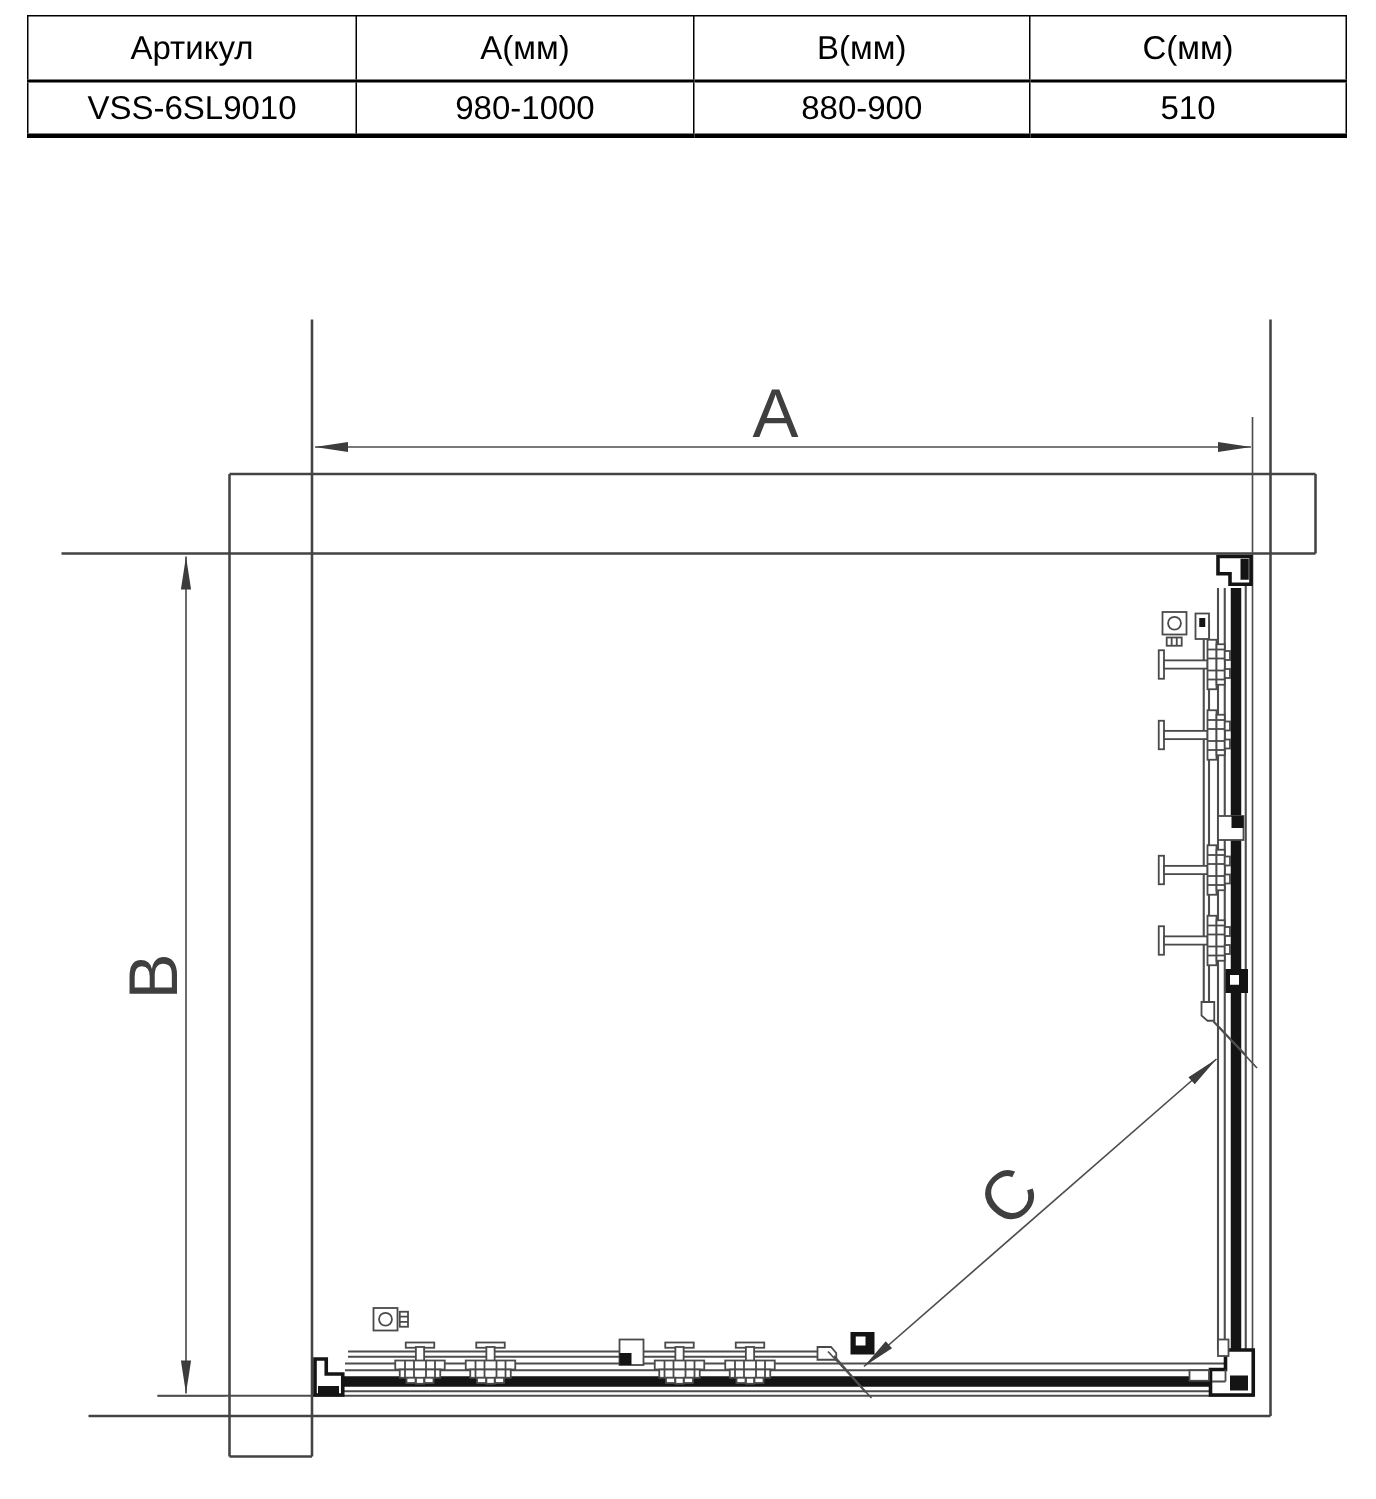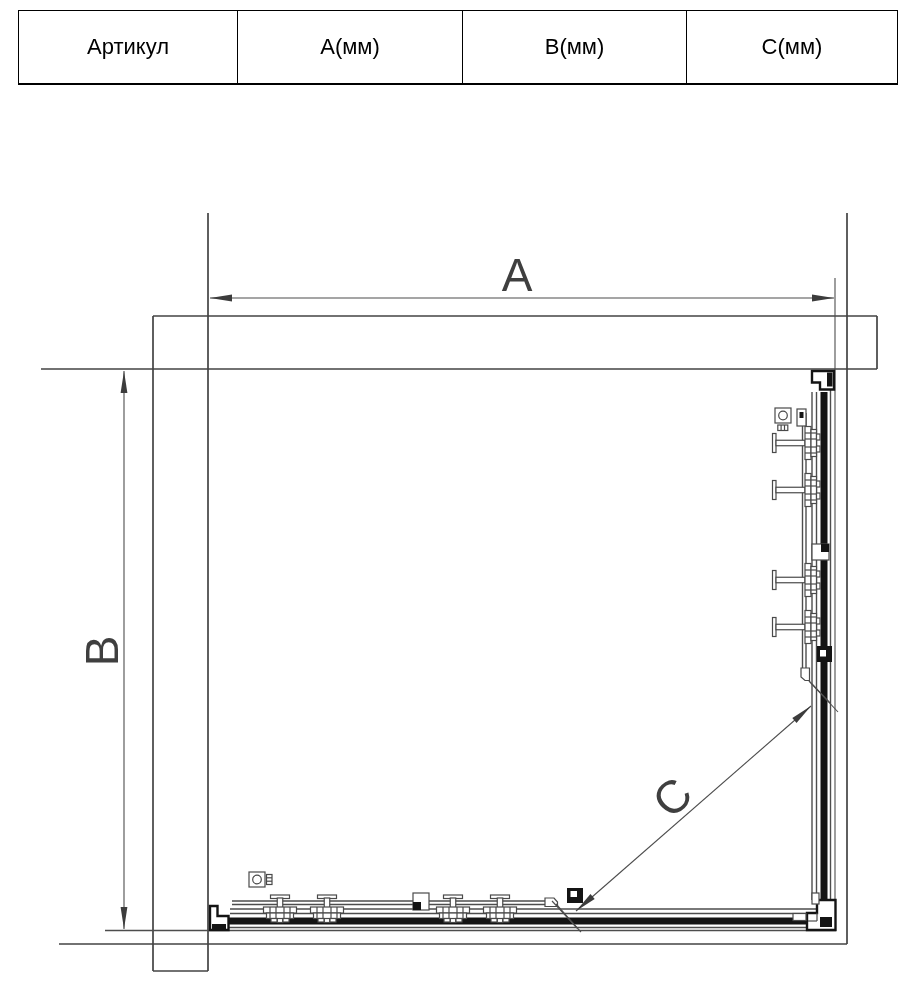--- a/index.html
+++ b/index.html
@@ -5,21 +5,21 @@
   html,body{margin:0;padding:0;background:#fff;}
   .page{position:relative;width:917px;height:999px;background:#fff;overflow:hidden;
         font-family:"Liberation Sans",sans-serif;}
   
   table.spec{position:absolute;left:18px;top:10px;width:879px;border-collapse:collapse;
              table-layout:fixed;font-size:22px;color:#000;}
   table.spec th,table.spec td{
       border-left:1.3px solid #000;border-right:1.3px solid #000;
       border-bottom:2.3px solid #000;border-top:1.3px solid #000;
       text-align:center;vertical-align:middle;font-weight:normal;
-      padding:16px;overflow:hidden;white-space:nowrap;}
+      padding:1px;overflow:hidden;white-space:nowrap;}
   table.spec th{height:40px;}
   table.spec td{height:32px;}
   table.spec tbody tr:last-child td{border-bottom-width:3px;}
   
   svg.draw{position:absolute;left:0;top:0;}
   .ln{stroke:#4d4d4d;stroke-width:1.4;fill:none;}
   .wl{stroke:#434343;stroke-width:1.7;fill:none;}
   .dm{stroke:#4d4d4d;stroke-width:1.1;fill:none;}
   .ar{fill:#3c3c3c;stroke:none;}
   .th{stroke:#141414;stroke-width:2.4;fill:#ffffff;}
@@ -42,20 +42,26 @@
     </colgroup>
     <thead>
       <tr>
         <th>Артикул</th>
         <th>А(мм)</th>
         <th>В(мм)</th>
         <th>С(мм)</th>
       </tr>
     </thead>
     <tbody>
+      <tr>
+        <td>VSS-6SL9010</td>
+        <td>980-1000</td>
+        <td>880-900</td>
+        <td>510</td>
+      </tr>
     </tbody>
   </table>
 
   <svg class="draw" width="917" height="999" viewBox="0 0 917 999">
 
     <defs>
 
       <g id="rollerB">
         <rect class="tn" x="-9.5" y="-17" width="19" height="3.5"></rect>
         <rect class="tn" x="-2.75" y="-14" width="5.5" height="24.5"></rect>

